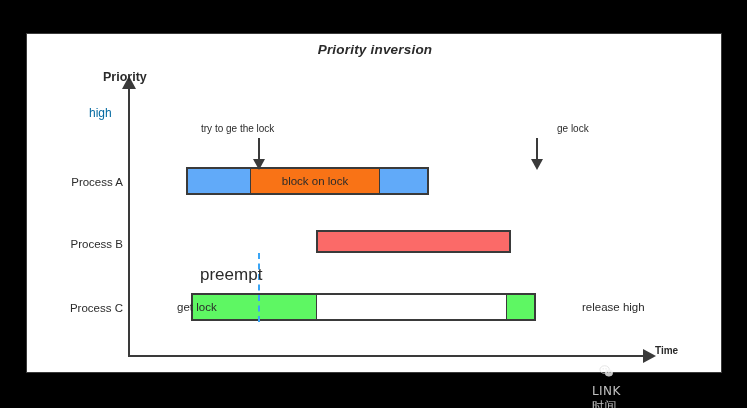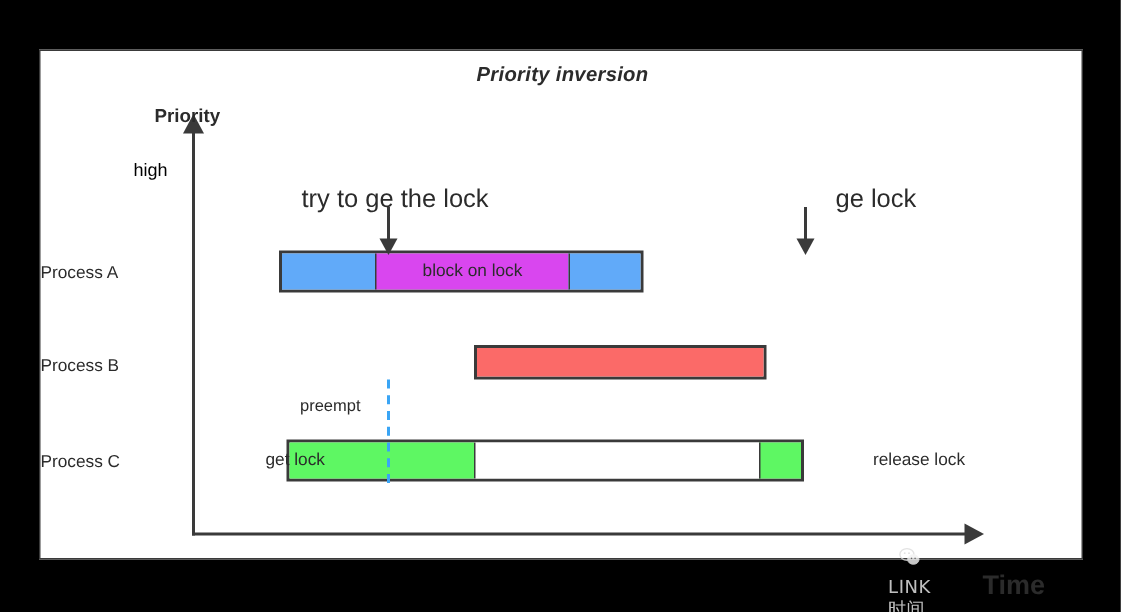--- a/index.html
+++ b/index.html
@@ -20,49 +20,49 @@
   .ax-y{position:absolute;left:101px;top:52px;width:2px;height:271px;background:#3a3a3a;}
   .ax-y-head{position:absolute;left:95px;top:42px;width:0;height:0;
              border-left:7px solid transparent;border-right:7px solid transparent;
              border-bottom:13px solid #3a3a3a;}
   .ax-x{position:absolute;left:101px;top:321px;width:518px;height:2px;background:#3a3a3a;}
   .ax-x-head{position:absolute;left:616px;top:315px;width:0;height:0;
              border-top:7px solid transparent;border-bottom:7px solid transparent;
              border-left:13px solid #3a3a3a;}
 
   .lab-priority{position:absolute;left:76px;top:36px;font-size:12.5px;font-weight:bold;color:#2b2b2b;}
-  .lab-time{position:absolute;left:628px;top:311px;font-size:18px;font-weight:bold;color:#2b2b2b;margin-top:35px;}
-  .lab-high{position:absolute;left:62px;top:72px;font-size:12px;color:#000000;}
+  .lab-time{position:absolute;left:628px;top:311px;font-size:10px;font-weight:bold;color:#2b2b2b;}
+  .lab-high{position:absolute;left:62px;top:72px;font-size:12px;color:#0369a1;}
 
   
-  .rowlab{position:absolute;width:96px;text-align:left;font-size:11.5px;color:#2b2b2b;}
+  .rowlab{position:absolute;width:96px;text-align:right;font-size:11.5px;color:#2b2b2b;}
   .rowlab.a{top:142px;}
   .rowlab.b{top:204px;}
   .rowlab.c{top:268px;}
 
   
   .bar{position:absolute;box-sizing:border-box;border:2px solid #3a3a3a;display:flex;}
   .seg{box-sizing:border-box;display:flex;align-items:center;justify-content:center;
        font-size:11.5px;color:#2b2b2b;}
   .seg + .seg{border-left:1px solid #3a3a3a;}
 
   #bar-a{left:159px;top:133px;width:243px;height:28px;}
   #bar-b{left:289px;top:196px;width:195px;height:23px;}
   #bar-c{left:164px;top:259px;width:345px;height:28px;}
 
   
-  .anno{position:absolute;font-size:17px;color:#2b2b2b;white-space:nowrap;}
+  .anno{position:absolute;font-size:10px;color:#2b2b2b;white-space:nowrap;}
   .anno-line{position:absolute;width:1.5px;background:#3a3a3a;}
   .anno-head{position:absolute;width:0;height:0;
              border-left:6px solid transparent;border-right:6px solid transparent;
              border-top:11px solid #3a3a3a;}
 
   .preempt-dash{position:absolute;left:231px;top:219px;width:0;height:69px;
                 border-left:2px dashed #3aa5f5;}
-  .preempt-lab{position:absolute;left:173px;top:231px;font-size:11px;color:#2b2b2b;text-align:center;}
+  .preempt-lab{position:absolute;left:173px;top:231px;font-size:17px;color:#2b2b2b;text-align:center;}
 
   .side-lab{position:absolute;font-size:11.5px;color:#2b2b2b;white-space:nowrap;margin-left:40px;}
   .getlock-lab{left:110px;top:267px;}
   .releaselab{left:515px;top:267px;}
 
   
   .watermark{position:absolute;left:592px;top:364px;display:flex;align-items:center;
              gap:5px;opacity:.82;flex-direction:column;}
   .wm-icon{width:15px;height:15px;}
   .wm-text{font-size:12px;color:#e9e9e9;letter-spacing:.4px;
@@ -84,21 +84,21 @@
     <div class="lab-priority">Priority</div>
     <div class="lab-high">high</div>
     <div class="lab-time">Time</div>
 
     <div class="rowlab a">Process A</div>
     <div class="rowlab b">Process B</div>
     <div class="rowlab c">Process C</div>
 
     <div class="bar" id="bar-a">
       <div class="seg" style="flex:70 0 0;background:#61aaf9"></div>
-      <div class="seg" style="flex:146 0 0;background:#d946ef">block on lock</div>
+      <div class="seg" style="flex:146 0 0;background:#f97316">block on lock</div>
       <div class="seg" style="flex:53 0 0;background:#61aaf9"></div>
     </div>
 
     <div class="bar" id="bar-b">
       <div class="seg" style="flex:1 0 0;background:#fb6a68"></div>
     </div>
 
     <div class="bar" id="bar-c">
       <div class="seg" style="flex:125 0 0;background:#5ef763"></div>
       <div class="seg" style="flex:193 0 0;background:#ffffff"></div>
@@ -110,21 +110,21 @@
     <div class="anno-head" style="left:226px;top:125px;"></div>
 
     <div class="anno" style="left:482px;top:89px;margin-left:48px;">ge lock</div>
     <div class="anno-line" style="left:509px;top:104px;height:25px;"></div>
     <div class="anno-head" style="left:504px;top:125px;"></div>
 
     <div class="preempt-dash"></div>
     <div class="preempt-lab">preempt</div>
 
     <div class="side-lab getlock-lab">get lock</div>
-    <div class="side-lab releaselab">release lock</div>
+    <div class="side-lab releaselab">release high</div>
 
   </div>
 
   <div class="watermark">
     <svg class="wm-icon" viewBox="0 0 24 24">
       <ellipse cx="9" cy="9" rx="7.5" ry="6.2" fill="none" stroke="#dcdcdc" stroke-width="1.4"></ellipse>
       <circle cx="6.6" cy="7.6" r="1" fill="#dcdcdc"></circle>
       <circle cx="11.2" cy="7.6" r="1" fill="#dcdcdc"></circle>
       <ellipse cx="15.8" cy="14.4" rx="6.1" ry="5.1" fill="#f2f2f2" stroke="#f2f2f2" stroke-width="1"></ellipse>
       <circle cx="13.9" cy="13.2" r=".85" fill="#6a6a6a"></circle>

